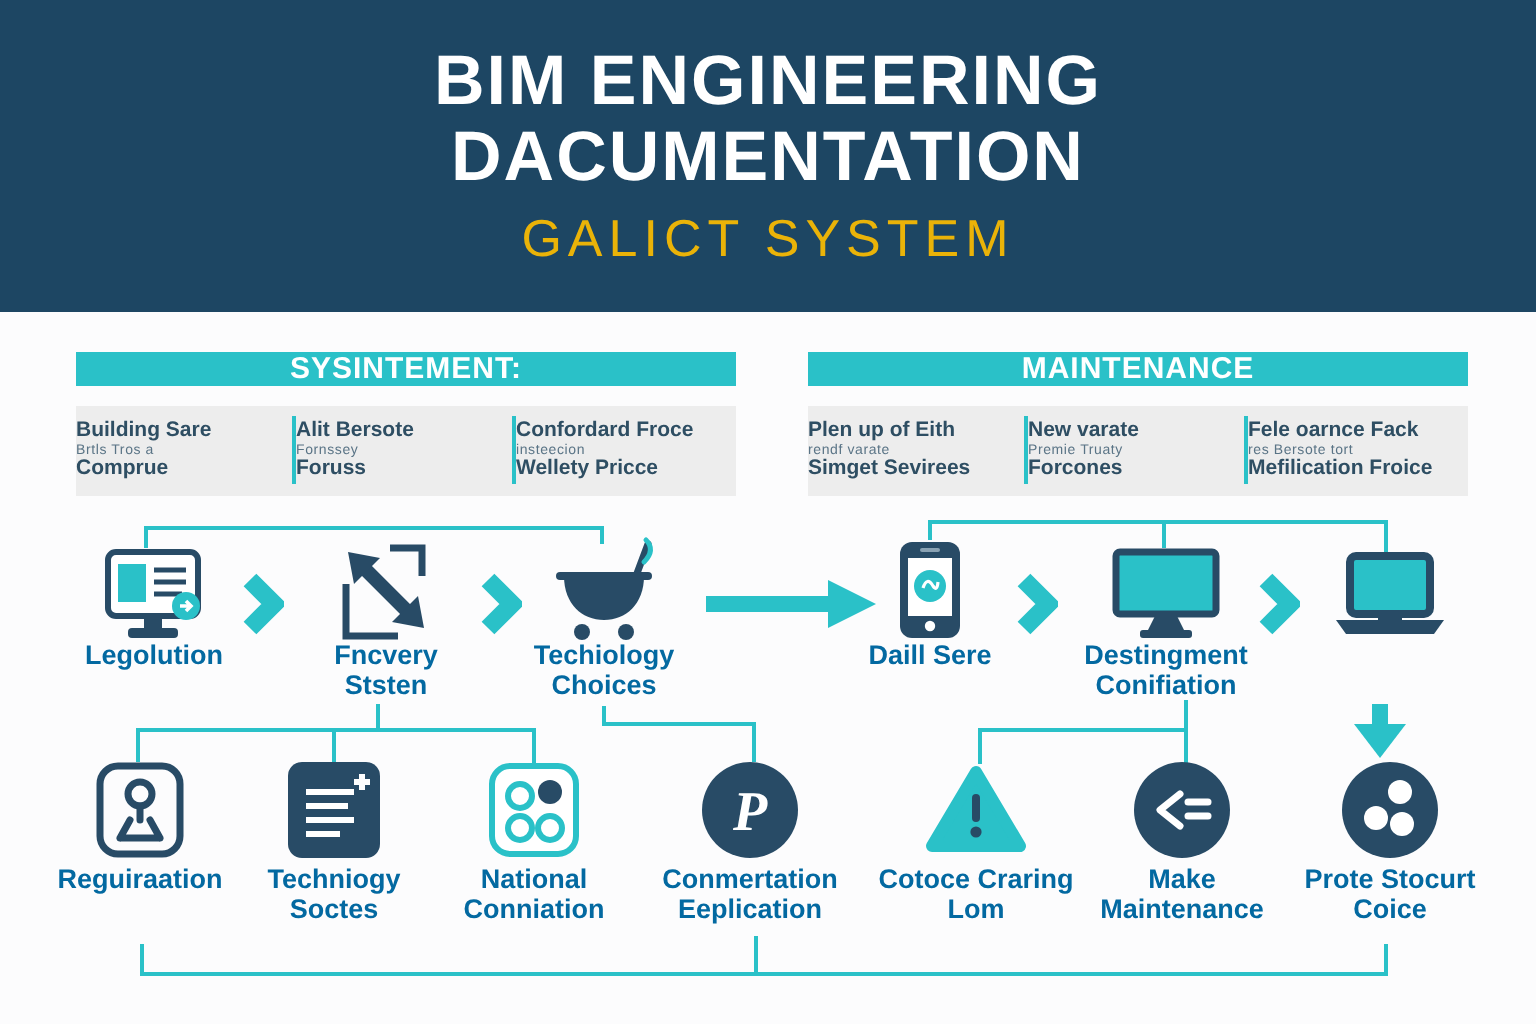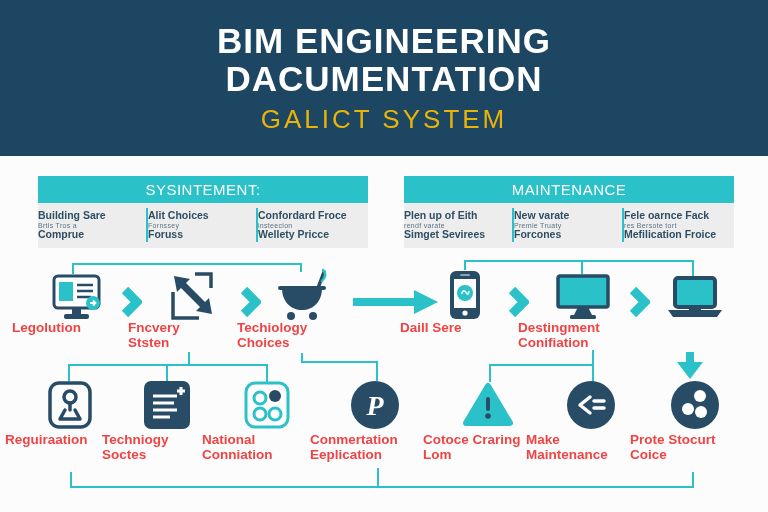--- a/index.html
+++ b/index.html
@@ -2,30 +2,30 @@
 <html><head>
 <meta charset="utf-8">
 <style>
   html,body{margin:0;padding:0;background:#e8e8e8}
   .scene{position:relative;width:768px;height:512px;background:#fcfcfd;
          font-family:"Liberation Sans",sans-serif;overflow:hidden;margin:0 auto}
   .header{position:absolute;left:0;top:0;width:768px;height:156px;background:#1d4663;
           color:#ffffff;display:flex;flex-direction:column;align-items:center;justify-content:center;}
   .h-l1,.h-l2{font-size:35px;font-weight:800;letter-spacing:1px;line-height:38px}
   .h-sub{font-size:26px;font-weight:400;letter-spacing:3px;margin-top:6px;color:#eab308}
-  .bar{position:absolute;top:176px;width:330px;height:27px;background:#2ac1c8;color:#fff;
-       font-weight:400;font-size:15px;letter-spacing:.5px;display:flex;align-items:center;justify-content:center}
+  .bar{position:absolute;top:176px;width:330px;height:17px;background:#2ac1c8;color:#fff;
+       font-weight:700;font-size:15px;letter-spacing:.5px;display:flex;align-items:center;justify-content:center}
   .cols{position:absolute;top:203px;width:330px;height:45px;background:#ededed;display:flex;align-items:center}
   .col{flex:1;text-align:left;line-height:1.12}
   .cl1,.cl3{font-size:10.5px;font-weight:600;color:#2e4e63}
   .cl2{font-size:7px;color:#5a7486;letter-spacing:.3px}
   .divider{position:absolute;width:2px;height:34px;top:208px;background:#2ac1c8}
   .icon{position:absolute;line-height:0}
-  .flbl{position:absolute;width:130px;text-align:left;font-size:13.5px;font-weight:600;
-        color:#ef4444;line-height:15px}
+  .flbl{position:absolute;width:130px;text-align:center;font-size:13.5px;font-weight:600;
+        color:#0369a1;line-height:15px}
   .cline{position:absolute;background:#2ac1c8}
 </style>
 </head>
 <body>
 
 <div class="scene">
 
   <div class="header">
     <div class="h-l1">BIM ENGINEERING</div>
     <div class="h-l2">DACUMENTATION</div>
@@ -35,21 +35,21 @@
   <div class="bar" style="left:38px">SYSINTEMENT:</div>
   <div class="bar" style="left:404px">MAINTENANCE</div>
 
   <div class="cols" style="left:38px">
     <div class="col">
       <div class="cl1">Building Sare</div>
       <div class="cl2">Brtls Tros a</div>
       <div class="cl3">Comprue</div>
     </div>
     <div class="col">
-      <div class="cl1">Alit Choices</div>
+      <div class="cl1">Alit Bersote</div>
       <div class="cl2">Fornssey</div>
       <div class="cl3">Foruss</div>
     </div>
     <div class="col">
       <div class="cl1">Confordard Froce</div>
       <div class="cl2">insteecion</div>
       <div class="cl3">Wellety Pricce</div>
     </div>
   </div>
   <div class="divider" style="left:146px"></div>

